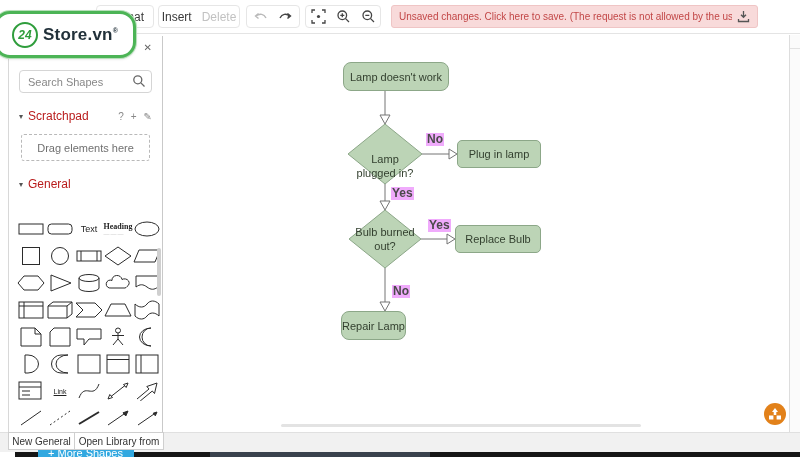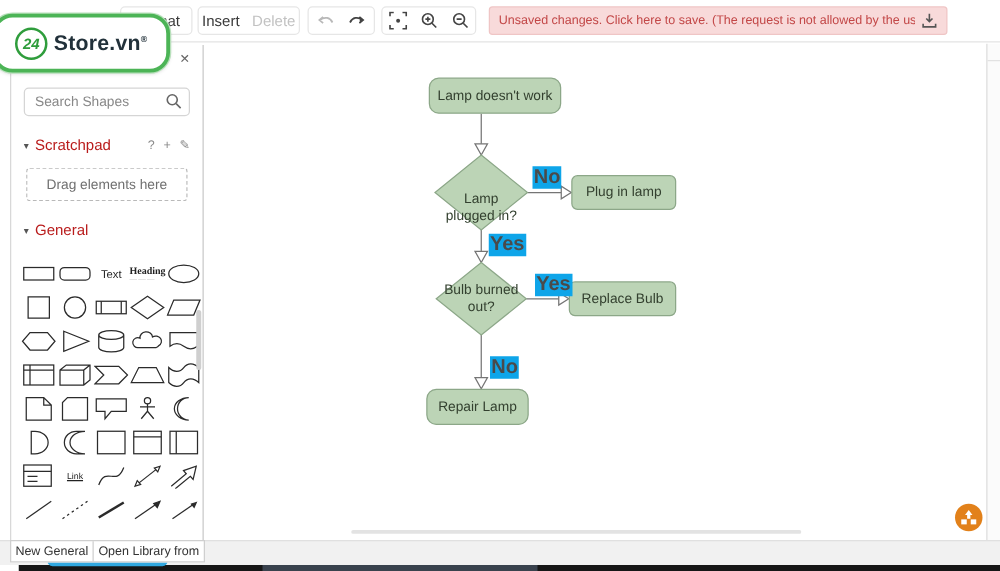--- a/index.html
+++ b/index.html
@@ -43,21 +43,21 @@
     font-family:"Liberation Sans","DejaVu Sans",sans-serif; }
   .search-input::placeholder { color:#888; }
   .search-icon { position:absolute; right:6px; top:4px; }
   .section-row { display:flex; align-items:center; margin:16px 10px 0 10px; }
   .section-caret { font-size:8px; color:#555; margin-right:5px; }
   .section-title { font-size:12px; color:#b91c1c; flex:1; }
   .section-tools { display:flex; gap:7px; }
   .section-tools span { font-size:10px; color:#888; cursor:pointer; }
   .drag-box { margin:11px 12px 0 12px; height:27px; border:1px dashed #b9b9b9; border-radius:3px;
     display:flex; align-items:center; justify-content:center; font-size:11px; color:#707070; }
-  .shape-grid { margin:16px 6px 0 8px; display:grid; grid-template-columns:repeat(5,28px);
+  .shape-grid { margin:26px 6px 0 8px; display:grid; grid-template-columns:repeat(5,28px);
     grid-auto-rows:24px; column-gap:1px; row-gap:3px; }
   .shape-cell { display:flex; align-items:center; justify-content:center; cursor:grab; }
   .shape-cell svg { stroke:#2b2b2b; fill:none; stroke-width:1; }
   .shape-text { font-size:9px; color:#222; }
   .shape-heading { font-size:8px; font-weight:bold; color:#222; text-align:left; line-height:1;font-family:Liberation Serif, serif; }
   .shape-heading .sub { display:block; font-weight:normal; font-size:4px; color:#999; margin-top:1px; }
   .shape-link { font-size:7px; color:#222; text-decoration:underline; }
   .more-shapes { margin:12px auto 0 auto; display:block; width:96px; height:21px;
     background:#31a8e0; color:#fff; font-size:11px; border:none; border-radius:4px; cursor:pointer;
     font-family:"Liberation Sans","DejaVu Sans",sans-serif; }
@@ -69,22 +69,22 @@
     font-size:10px; color:#333; cursor:pointer; }
   .footer-link:first-child { border-right:1px solid #cfcfcf; flex:0 0 66px; }
 
   
   .canvas { position:absolute; left:163px; top:35px; width:627px; height:397px; background:#fff; }
   .node { position:absolute; background:#bcd4b6; border:1px solid #8ca788;
     display:flex; align-items:center; justify-content:center; text-align:center;
     font-size:11px; color:#33402f; cursor:pointer; }
   .node.rounded { border-radius:8px; }
   .node.rect { border-radius:5px; }
-  .edge-label { position:absolute; font-size:16px; font-weight:bold; color:#4a4a4a;
-    background:#0ea5e9; padding:0 1px; line-height:1.1;text-align:right; }
+  .edge-label { position:absolute; font-size:12px; font-weight:bold; color:#4a4a4a;
+    background:#f0abfc; padding:0 1px; line-height:1.1;text-align:right; }
   .diamond-label { position:absolute; width:62px; text-align:center; font-size:11px;
     color:#33402f; line-height:1.25; cursor:pointer; }
   .hscroll-hint { position:absolute; left:118px; top:389px; width:360px; height:3px;
     background:#e3e3e3; border-radius:2px; }
 
   
   .vscrollbar { position:absolute; left:789px; top:35px; width:11px; height:397px;
     background:#fbfbfb; border-left:1px solid #ddd; }
   .vscroll-line { position:absolute; left:0; top:13px; width:11px; border-top:1px solid #e2e2e2; }
   .bottom-strip { position:absolute; left:0; top:432px; width:800px; height:20px; background:#f1f1f1;
@@ -431,21 +431,21 @@
 
       <path d="M222 89 L259 119 L222 149 L185 119 Z" fill="#bcd4b6" stroke="#8ca788"></path>
       <path d="M222 175 L258 204 L222 233 L186 204 Z" fill="#bcd4b6" stroke="#8ca788"></path>
     </svg>
 
     <div class="node rounded" style="left:180px; top:27px; width:106px; height:29px;">Lamp doesn't work</div>
     <div class="diamond-label" style="left:191px; top:118px;">Lamp plugged in?</div>
     <div class="node rect" style="left:294px; top:105px; width:84px; height:28px;">Plug in lamp</div>
     <div class="diamond-label" style="left:191px; top:191px;">Bulb burned out?</div>
     <div class="node rect" style="left:292px; top:190px; width:86px; height:28px;">Replace Bulb</div>
-    <div class="node rounded" style="left:178px; top:276px; width:82px; height:29px;">Repair Lamp</div>
+    <div class="node rounded" style="left:178px; top:276px; width:65px; height:29px;">Repair Lamp</div>
 
     <div class="edge-label" style="left:263px; top:98px;">No</div>
     <div class="edge-label" style="left:228px; top:152px;">Yes</div>
     <div class="edge-label" style="left:265px; top:184px;">Yes</div>
     <div class="edge-label" style="left:229px; top:250px;">No</div>
 
     <div class="hscroll-hint"></div>
   </div>
 
   <div class="vscrollbar">

